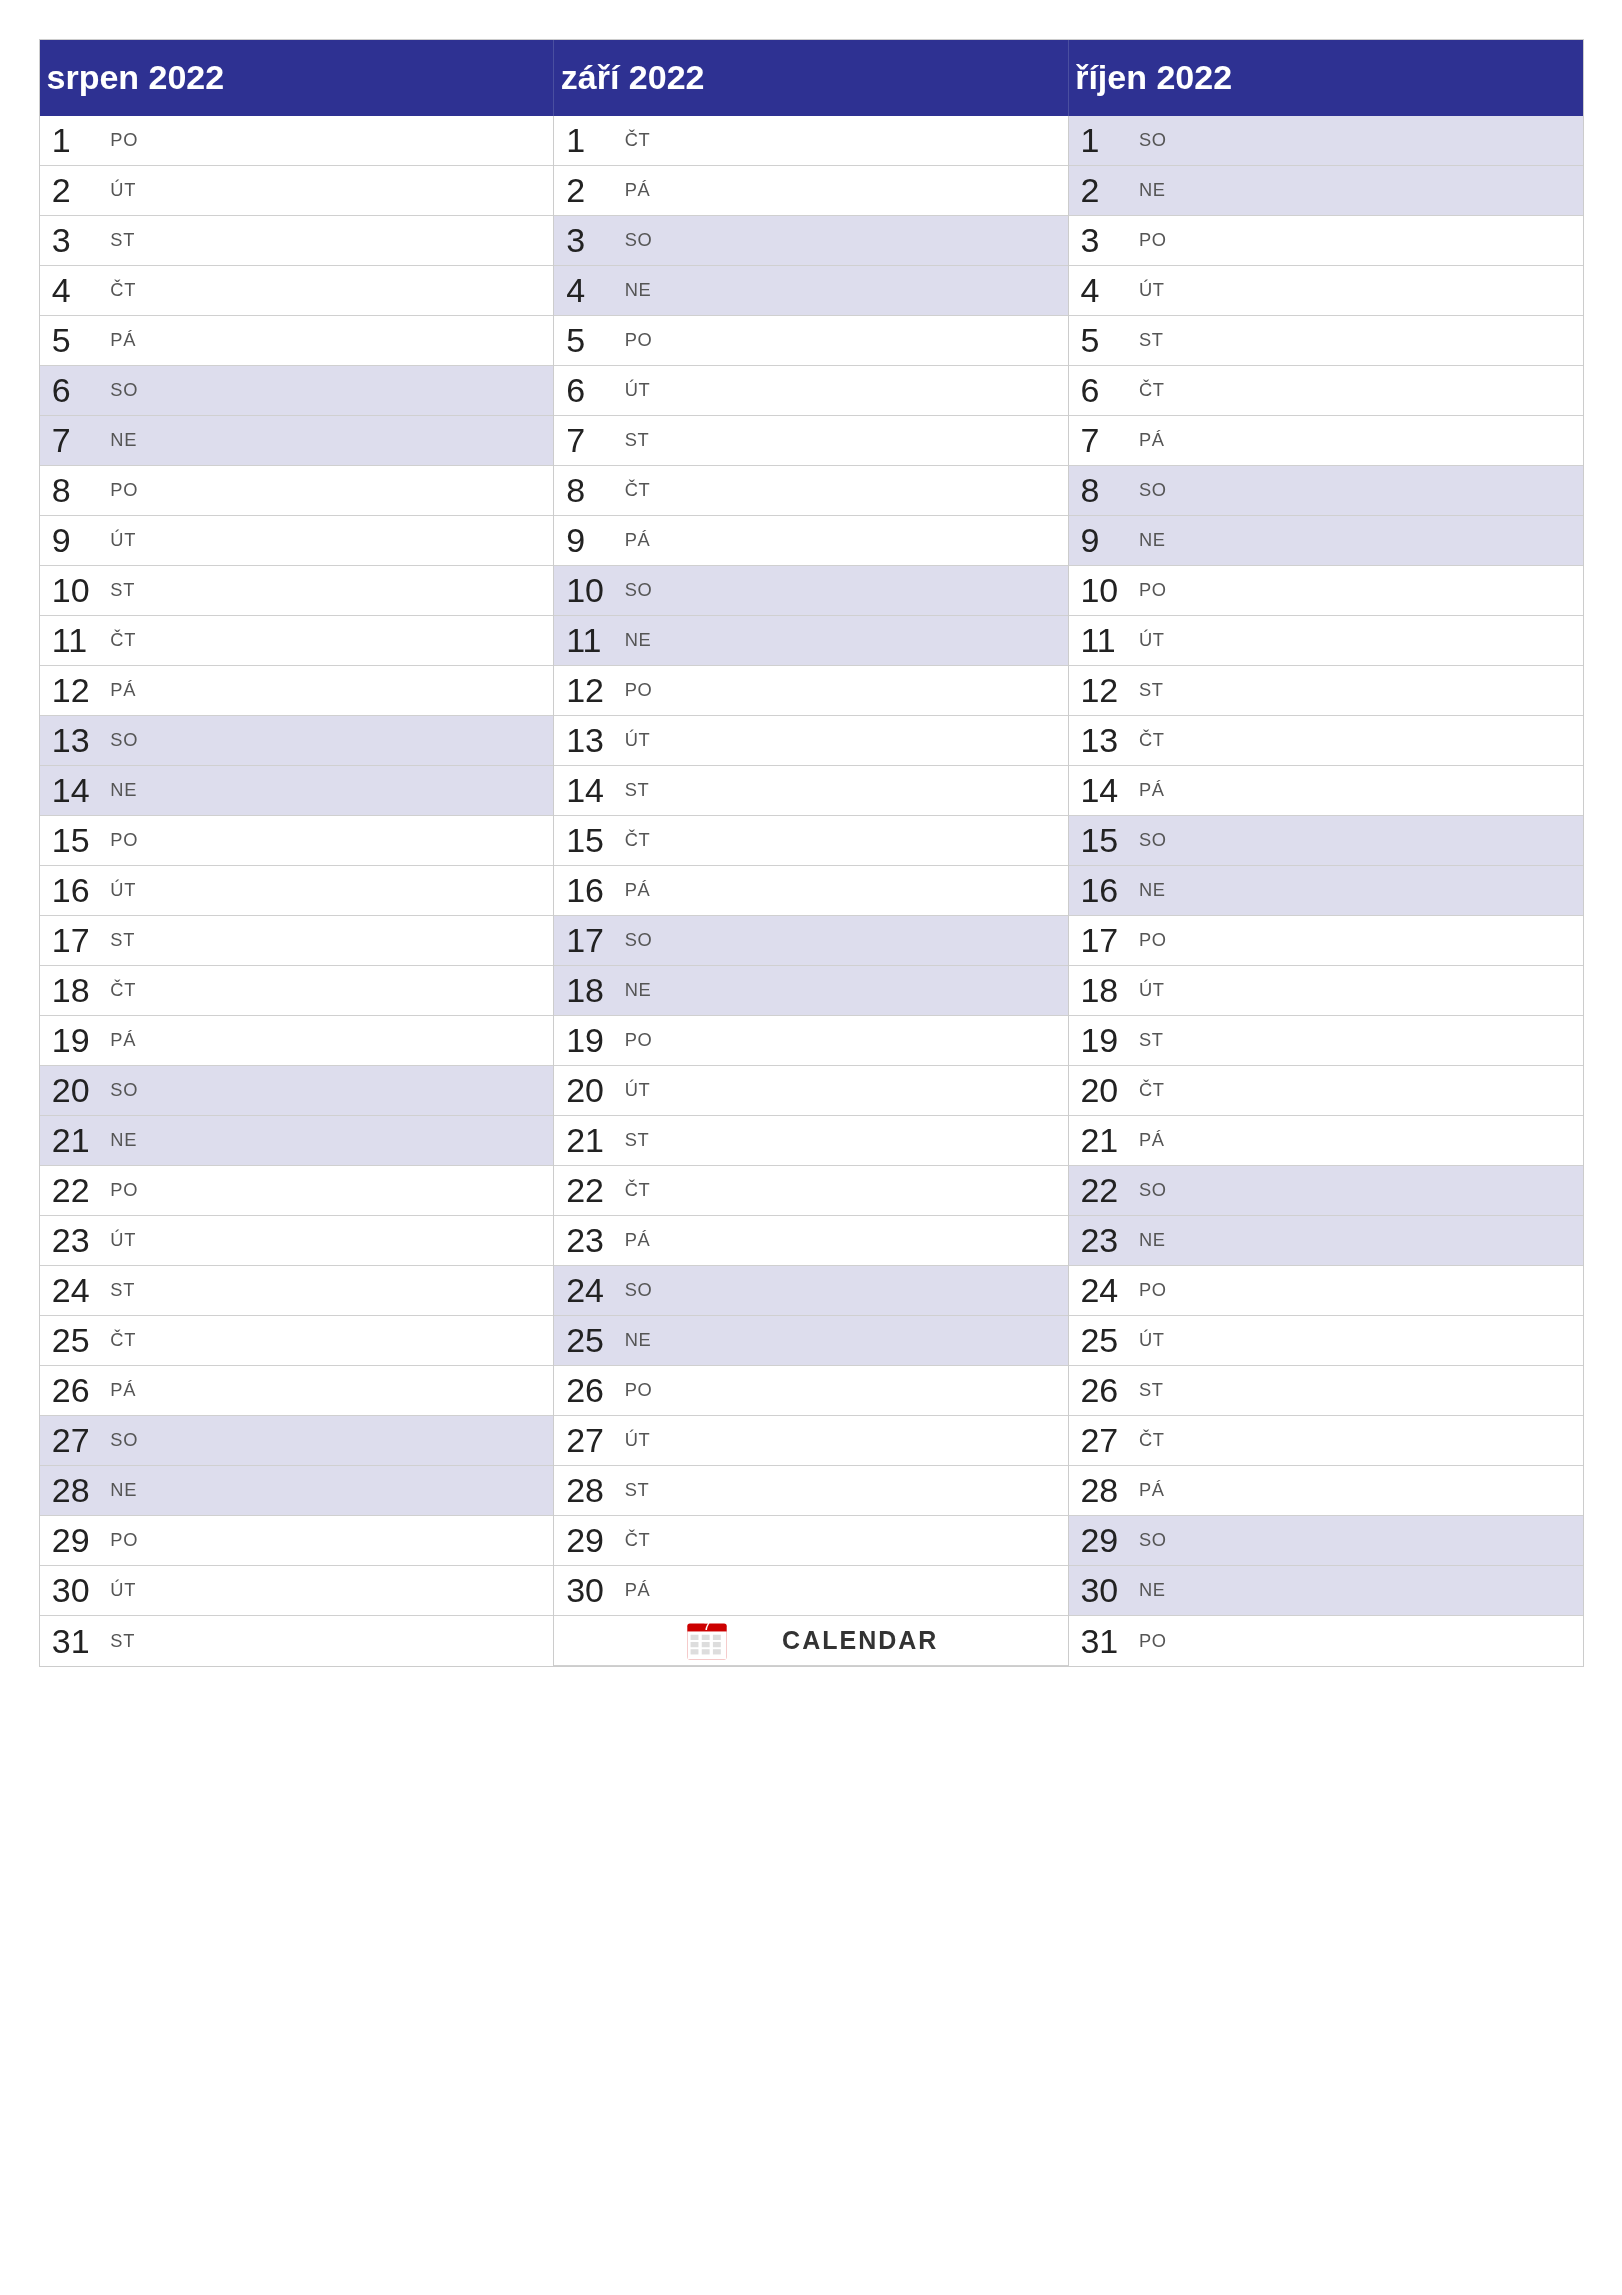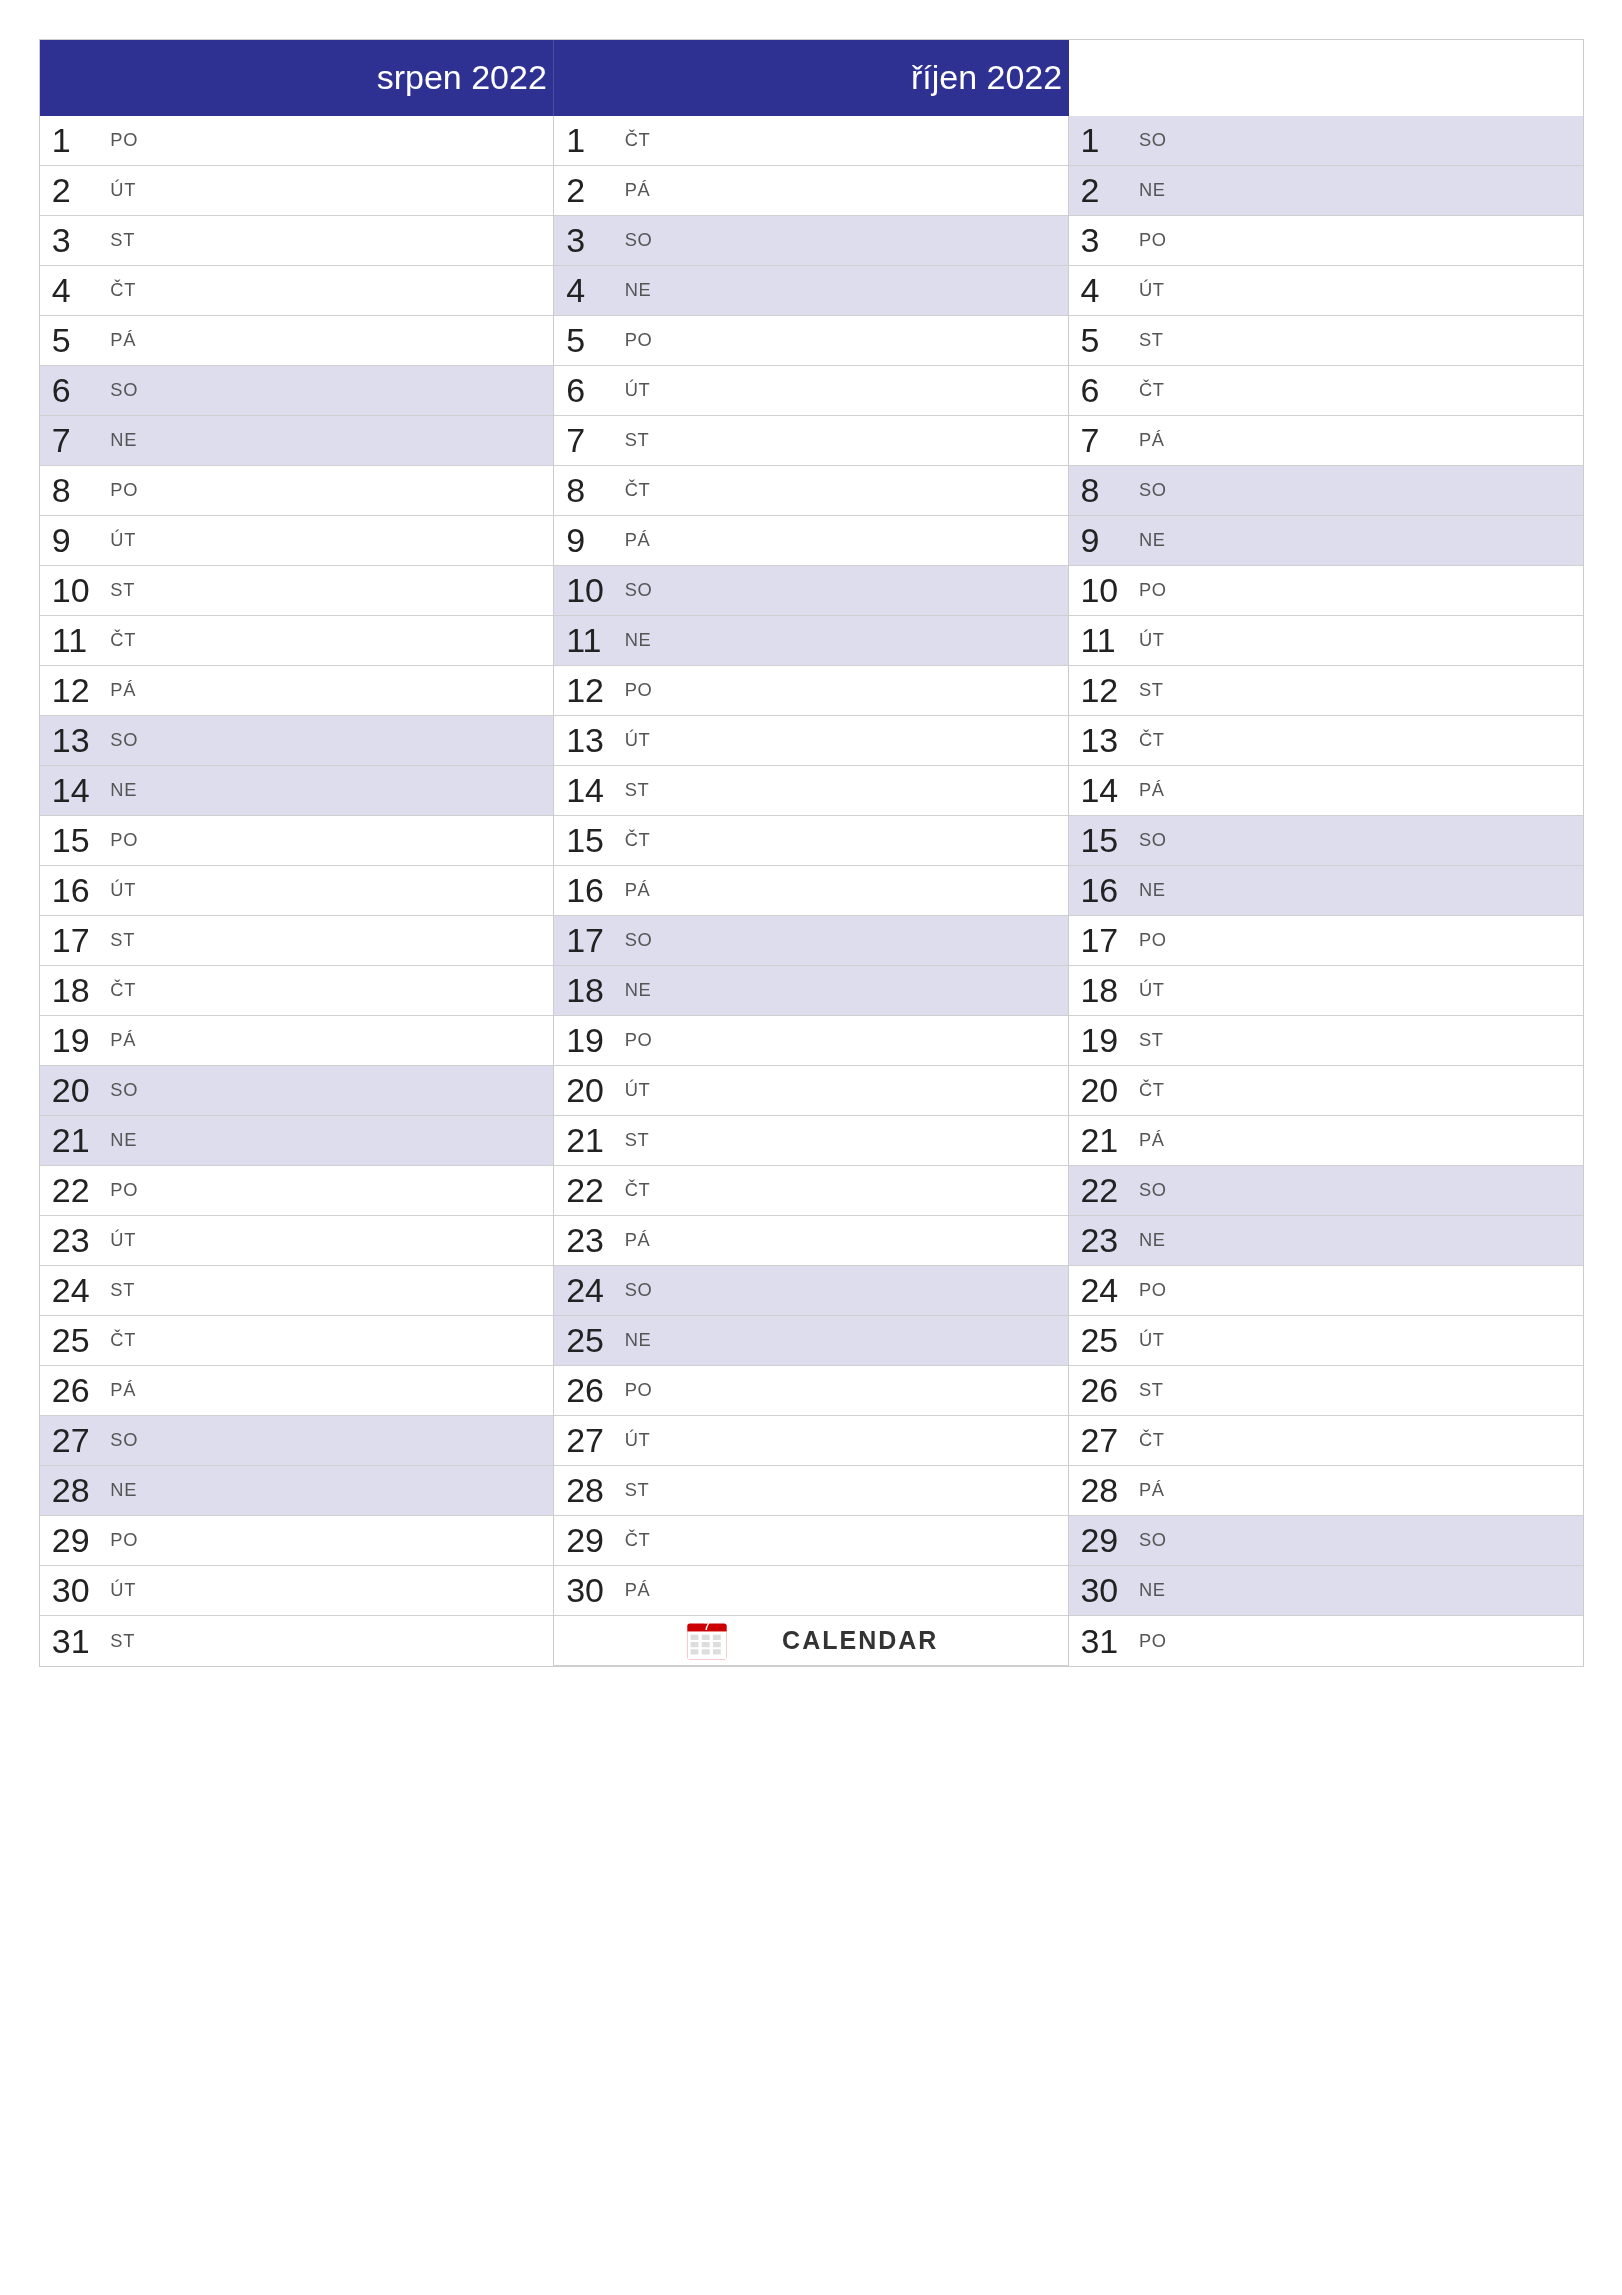--- a/index.html
+++ b/index.html
@@ -17,24 +17,24 @@
       width: 100%;
       border: 0.7px solid #cccccc;
     }
     .header-row {
       display: grid;
       grid-template-columns: 1fr 1fr 1fr;
     }
     .month-header {
       background-color: #2e3192;
       color: #ffffff;
-      text-align: right;
+      text-align: left;
       padding: 18.3px 6.5px;
       font-size: 34px;
-      font-weight: normal;
+      font-weight: bold;
       border-right: 0.7px solid #4a4fa0;
     }
     .month-header:last-child {
       border-right: none;
     }
     .days-grid {
       display: grid;
       grid-template-columns: 1fr 1fr 1fr;
     }
     .month-col {
@@ -93,20 +93,21 @@
       letter-spacing: 2px;
       margin-left: 46px;
     }
   </style>
 </head>
 <body>
 
 <div class="calendar-container">
   <div class="header-row">
     <div class="month-header">srpen 2022</div>
+    <div class="month-header">září 2022</div>
     <div class="month-header">říjen 2022</div>
   </div>
   <div class="days-grid" id="days-grid">
 
   <div class="month-col">
         <div class="day-row">
           <span class="day-number">1</span>
           <span class="day-name">PO</span>
         </div>
         <div class="day-row">

